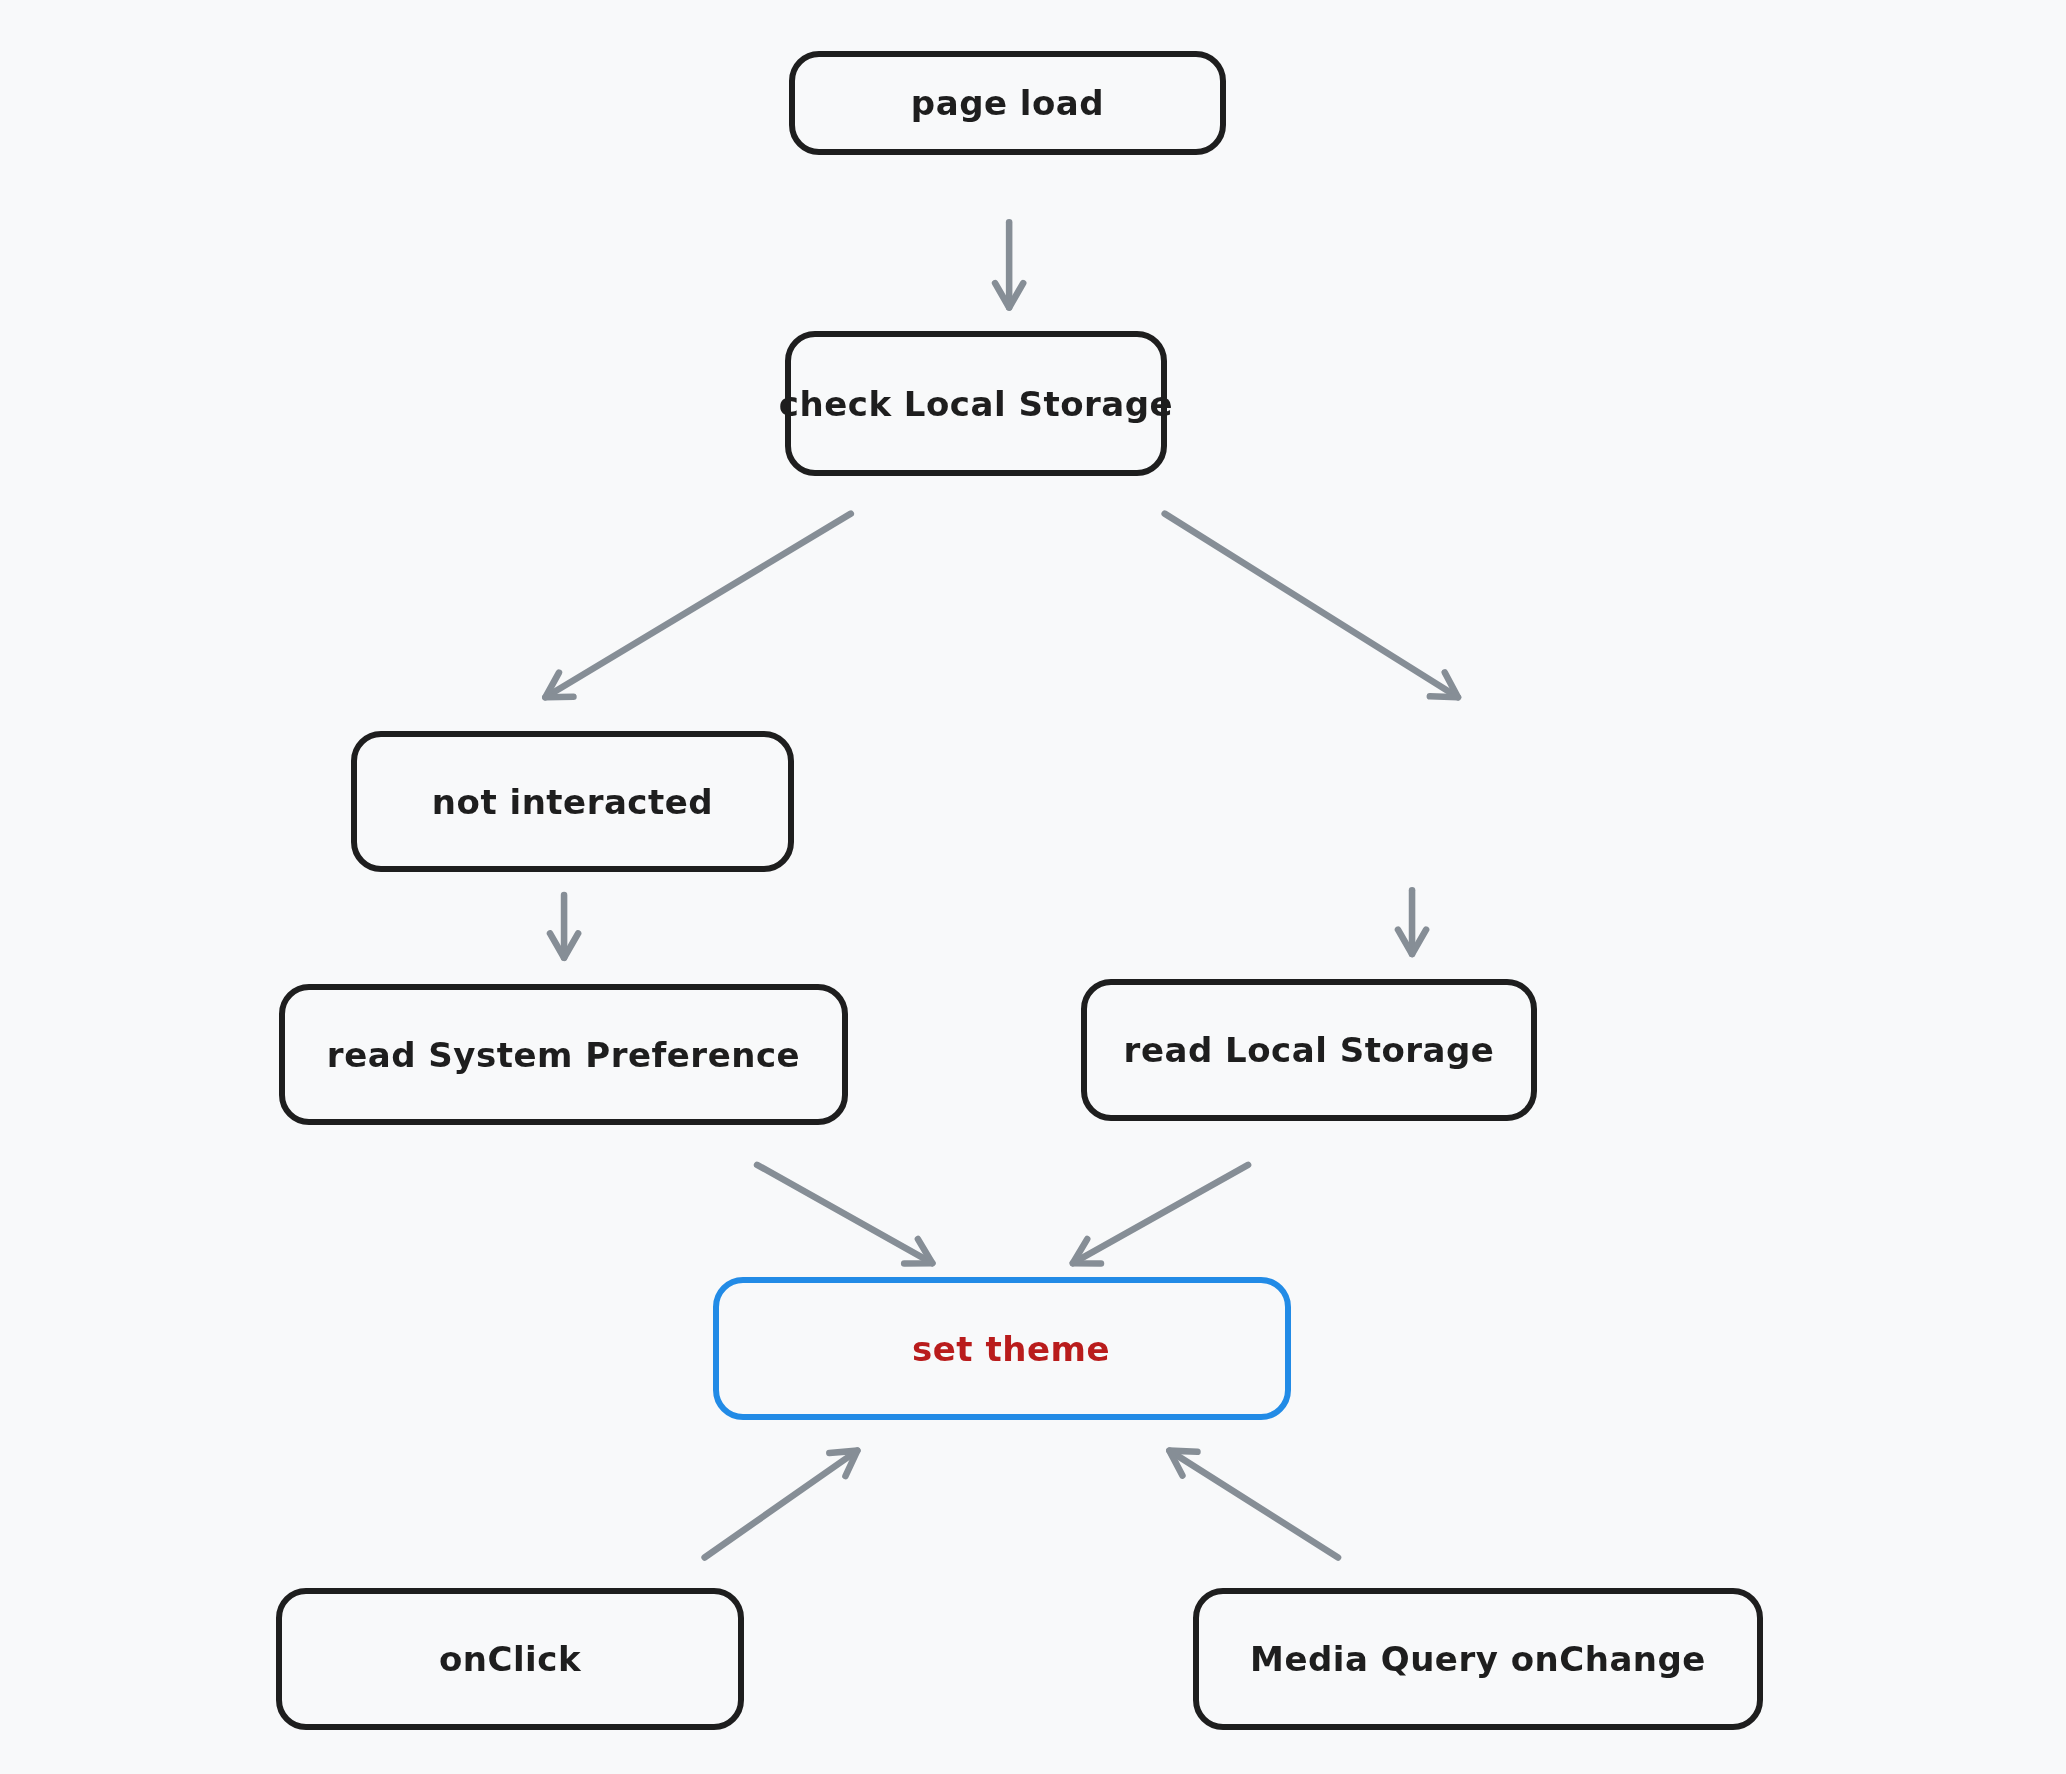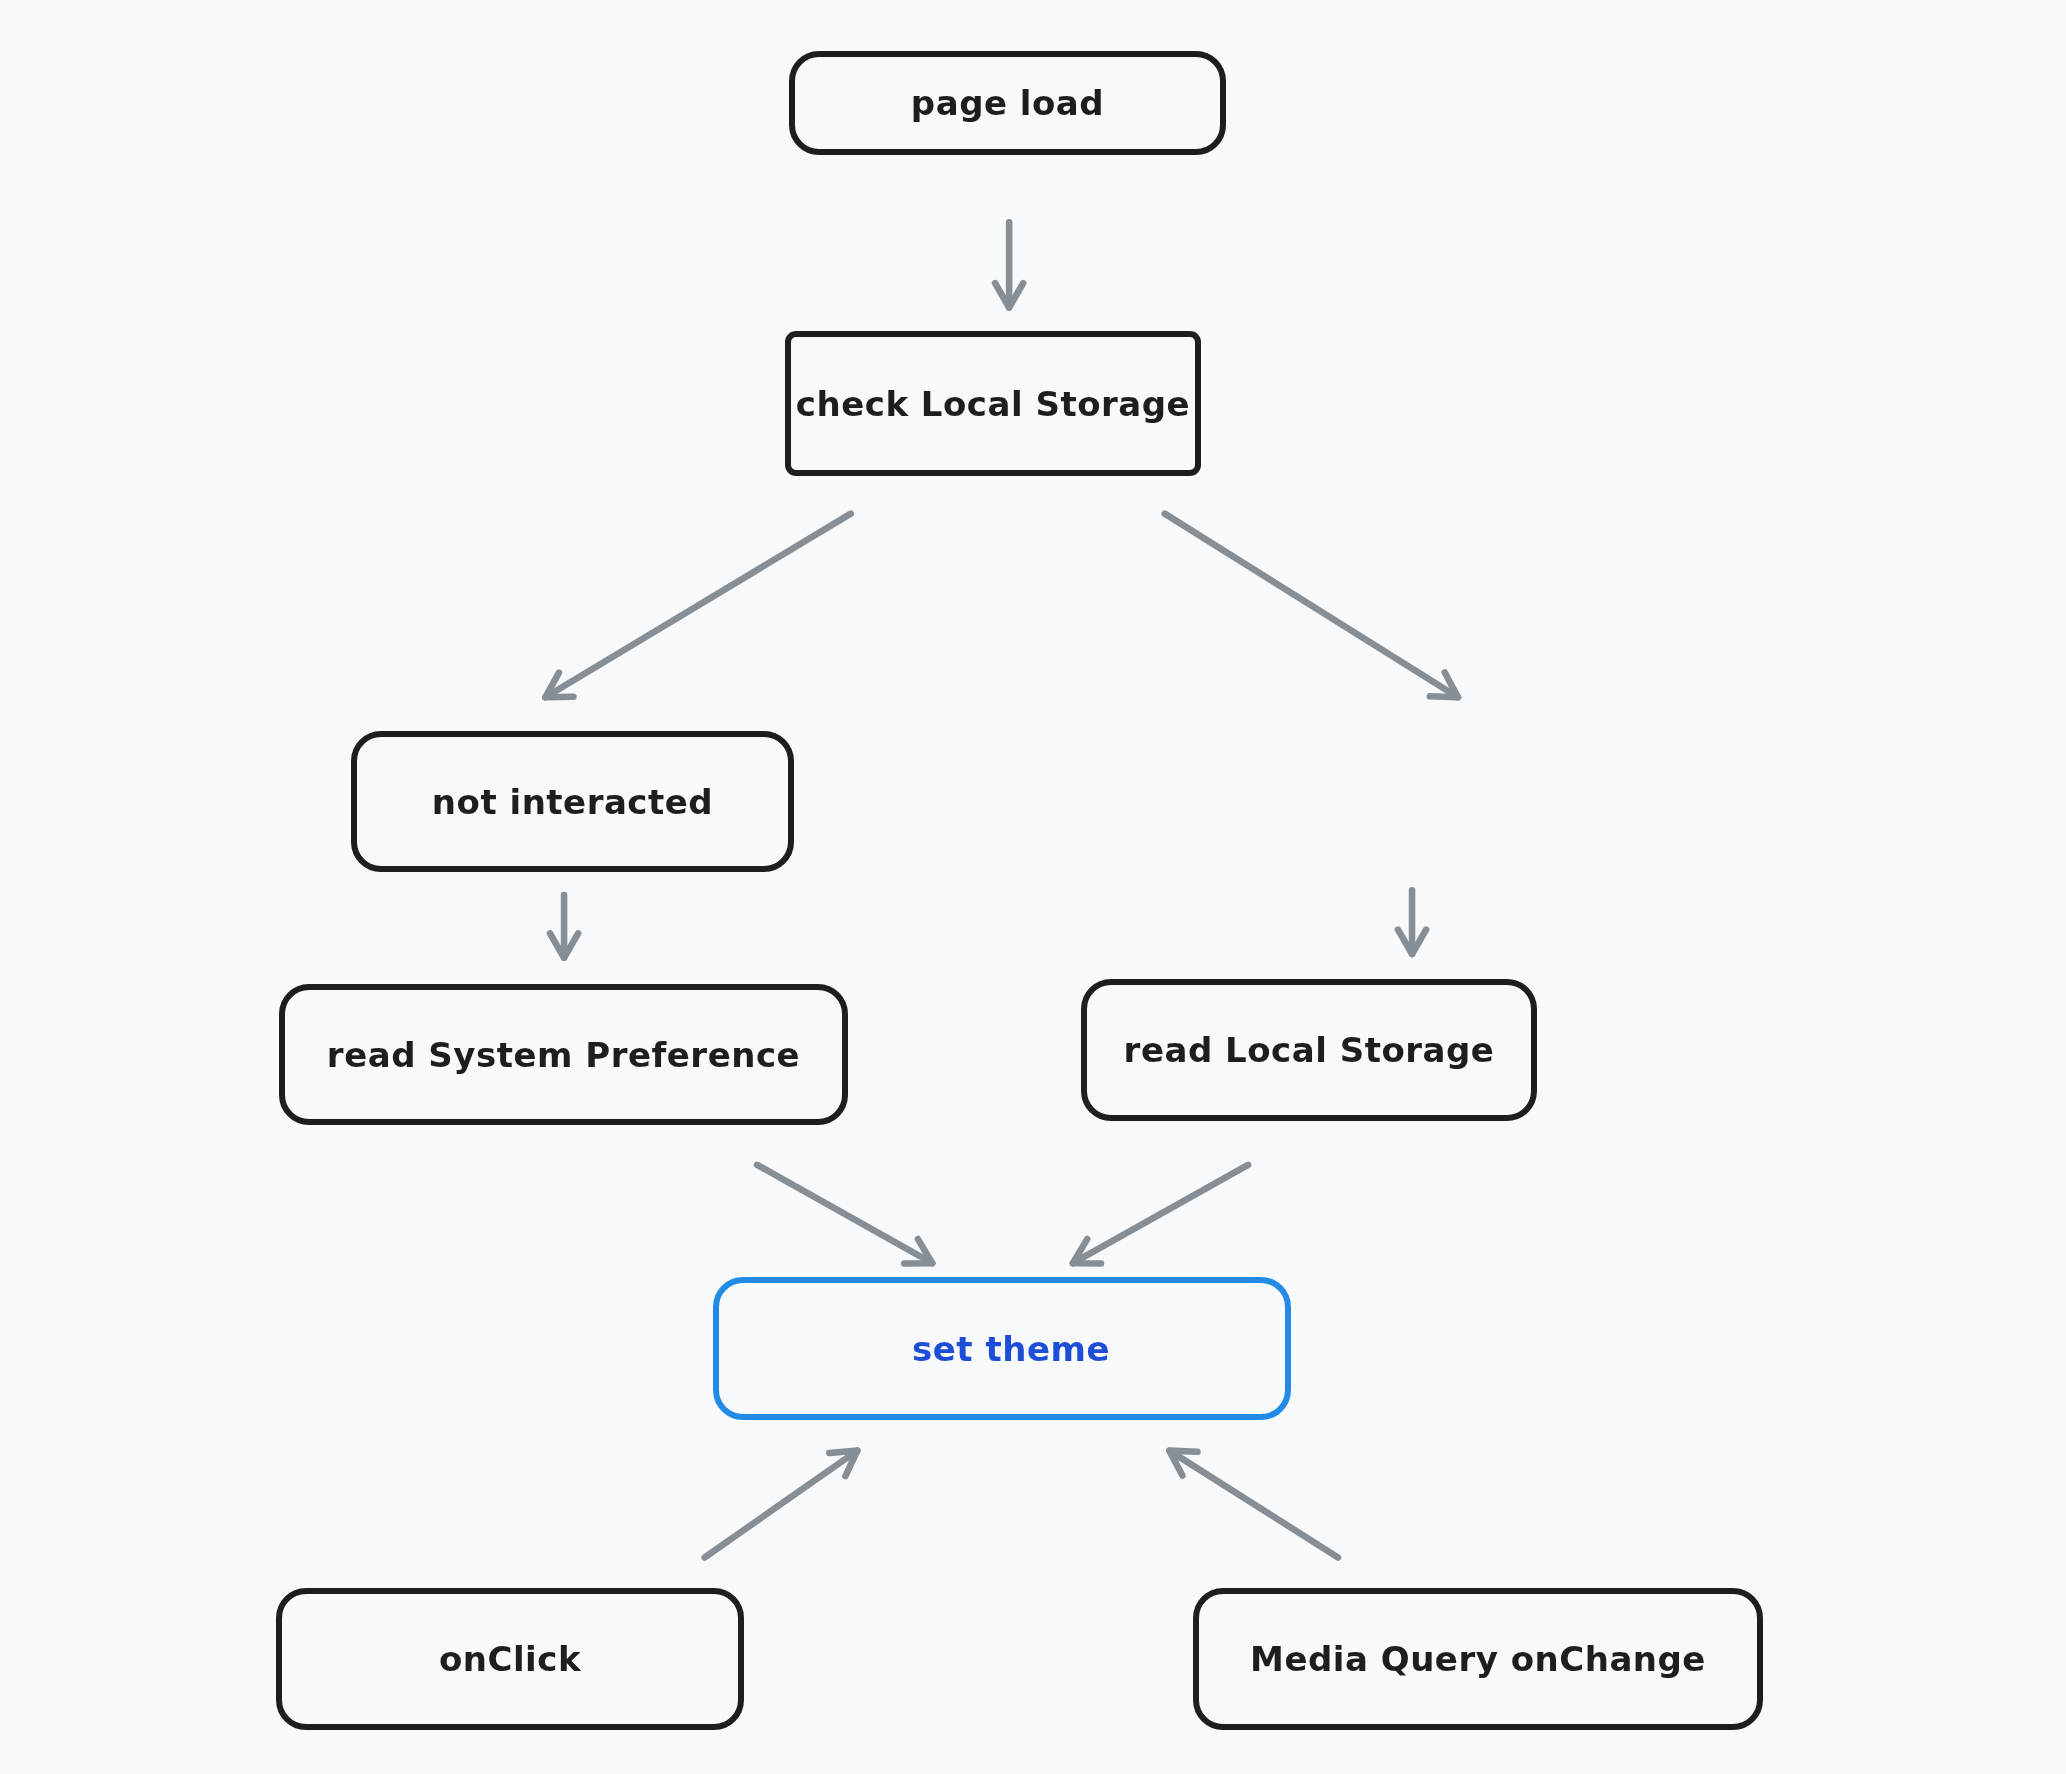--- a/index.html
+++ b/index.html
@@ -36,26 +36,26 @@
     align-items: center;
     justify-content: center;
     color: #1e1e1e;
     font-size: 34px;
     font-weight: 700;
     letter-spacing: 0.5px;
     white-space: nowrap;
   }
   .node.accent {
     border-color: #228be6;
-    color: #1d4ed8;
+    color: #b91c1c;
     padding-left: 18px;
   }
   
   .n-page-load            { left: 789px;  top: 51px;   width: 437px; height: 104px; }
-  .n-check-local-storage  { left: 785px;  top: 331px;  width: 416px; height: 145px; border-radius: 11px; }
+  .n-check-local-storage  { left: 785px;  top: 331px;  width: 382px; height: 145px; }
   .n-not-interacted       { left: 351px;  top: 731px;  width: 443px; height: 141px; }
   .n-has-interacted       { left: 1181px; top: 723px;  width: 440px; height: 144px; }
   .n-read-system-pref     { left: 279px;  top: 984px; width: 569px; height: 141px; }
   .n-read-local-storage   { left: 1081px; top: 979px; width: 456px; height: 142px; }
   .n-set-theme            { left: 713px;  top: 1277px; width: 578px; height: 143px; }
   .n-onclick              { left: 276px;  top: 1588px; width: 468px; height: 142px; }
   .n-media-query-onchange { left: 1193px; top: 1588px; width: 570px; height: 142px; }
 
   .edge {
     stroke: #868e96;

